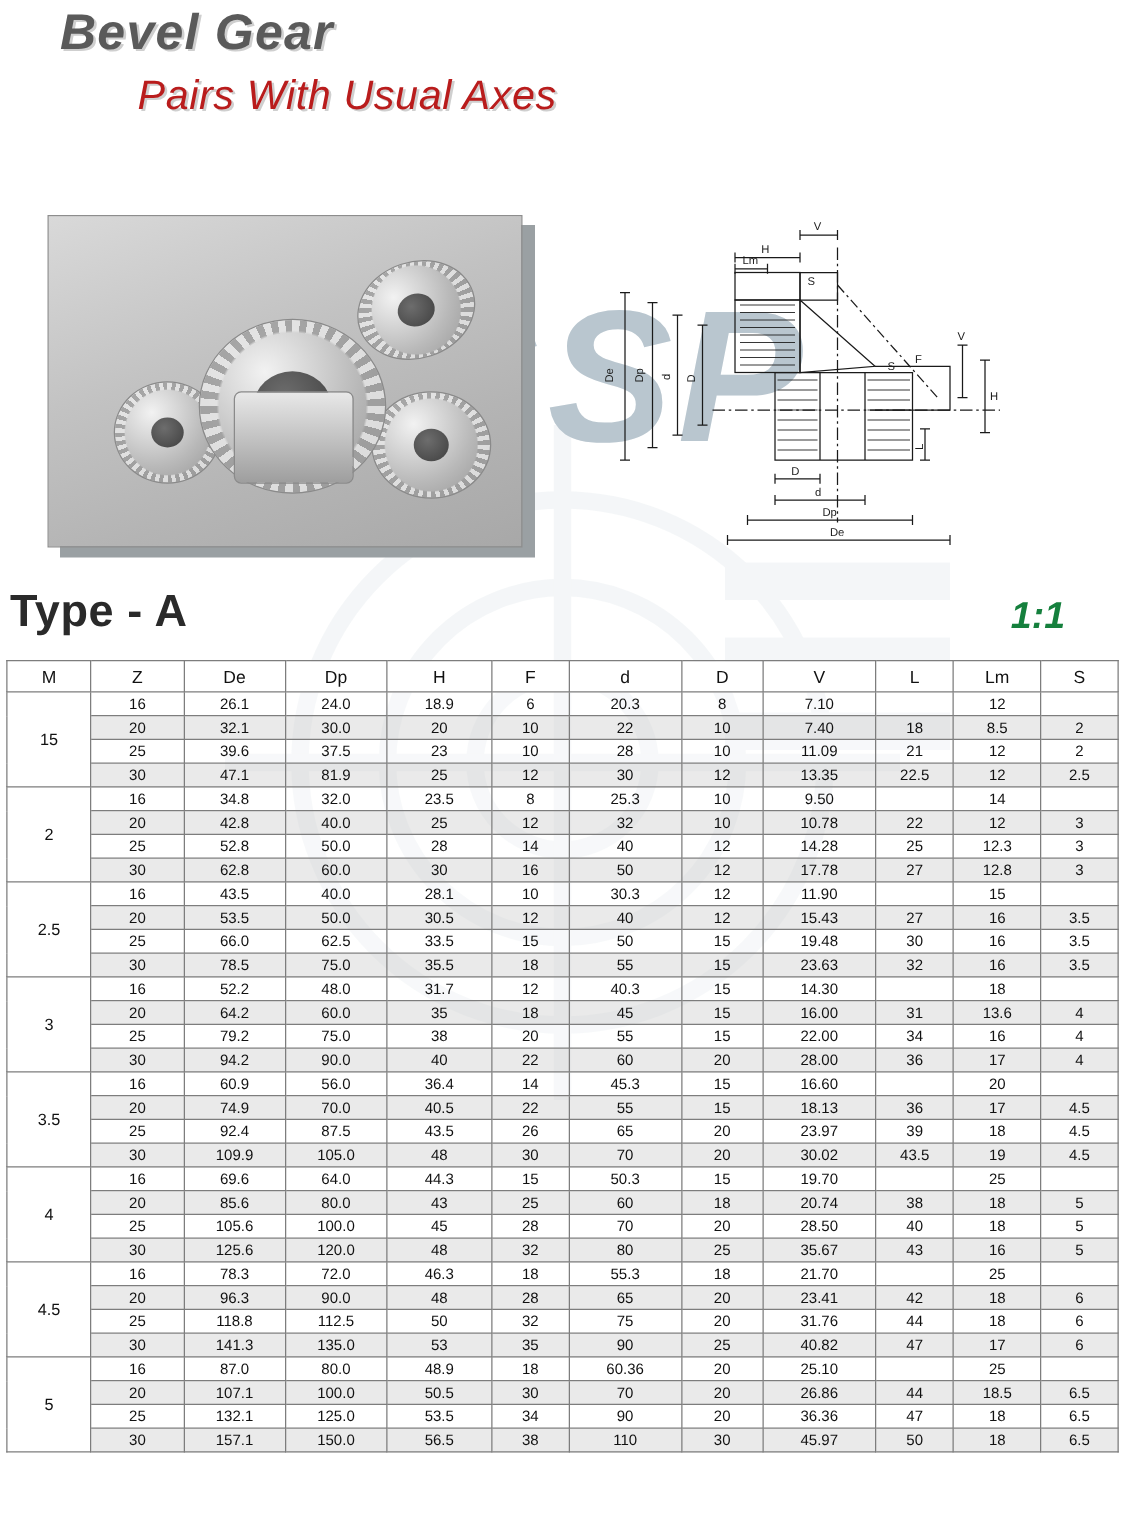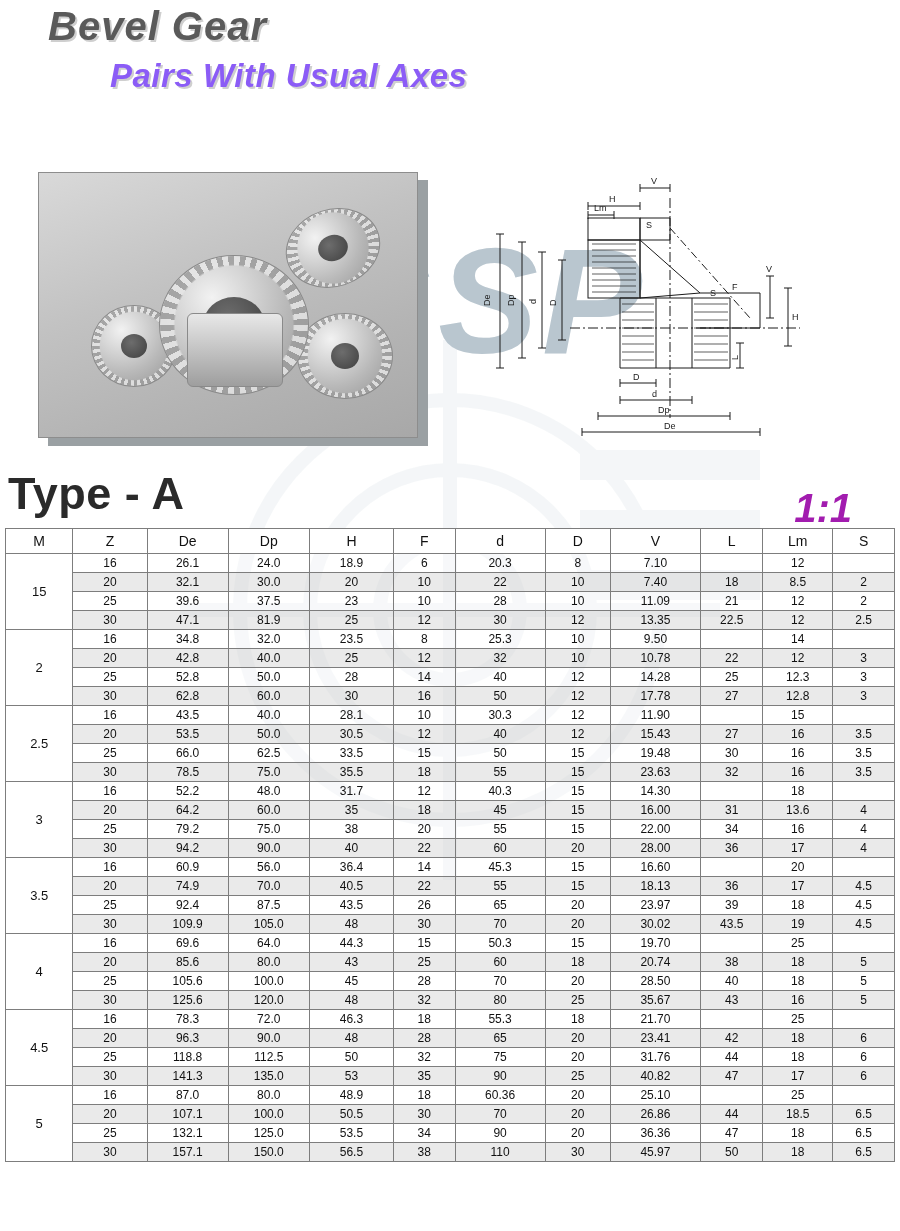--- a/index.html
+++ b/index.html
@@ -40,23 +40,23 @@
     font-size: 40px;
     font-weight: bold;
     font-style: italic;
     color: #5a5a5a;
     letter-spacing: 1px;
     margin: 4px 0 0 48px;
     text-shadow: 2px 2px 0 #cfcfcf;
   }
   .title2 {
     font-size: 33px;
-    font-weight: bold;
+    font-weight: normal;
     font-style: italic;
-    color: #8b5cf6;
+    color: #b91c1c;
     letter-spacing: 0.5px;
     margin: 8px 0 0 110px;
     text-shadow: 2px 2px 0 #cfcfcf;
   }
   .title3 {
     font-size: 19px;
     font-weight: bold;
     font-style: italic;
     color: #4a4a4a;
     margin: 16px 0 0 48px;
@@ -125,26 +125,26 @@
 
   
   .type-row {
     position: absolute;
     left: 0; top: 468px;
     width: 900px;
     z-index: 2;
   }
   .type-label {
     position:absolute; left: 8px; top: 0;
-    font-size: 45px; font-weight: bold; color: #2a2a2a;
+    font-size: 36px; font-weight: bold; color: #2a2a2a;
     letter-spacing: 0.5px;
   }
   .ratio {
-    position:absolute; right: 48px; top: 18px;
-    font-size: 40px; font-weight: bold; font-style: italic; color: #a21caf;
+    position:absolute; right: 48px; top: 8px;
+    font-size: 30px; font-weight: bold; font-style: italic; color: #15803d;
   }
 
   
   .table-wrap {
     position:absolute; left: 5px; top: 528px; width: 890px; z-index: 2;
   }
   table.spec {
     border-collapse: collapse;
     width: 890px;
     font-size: 12px;

